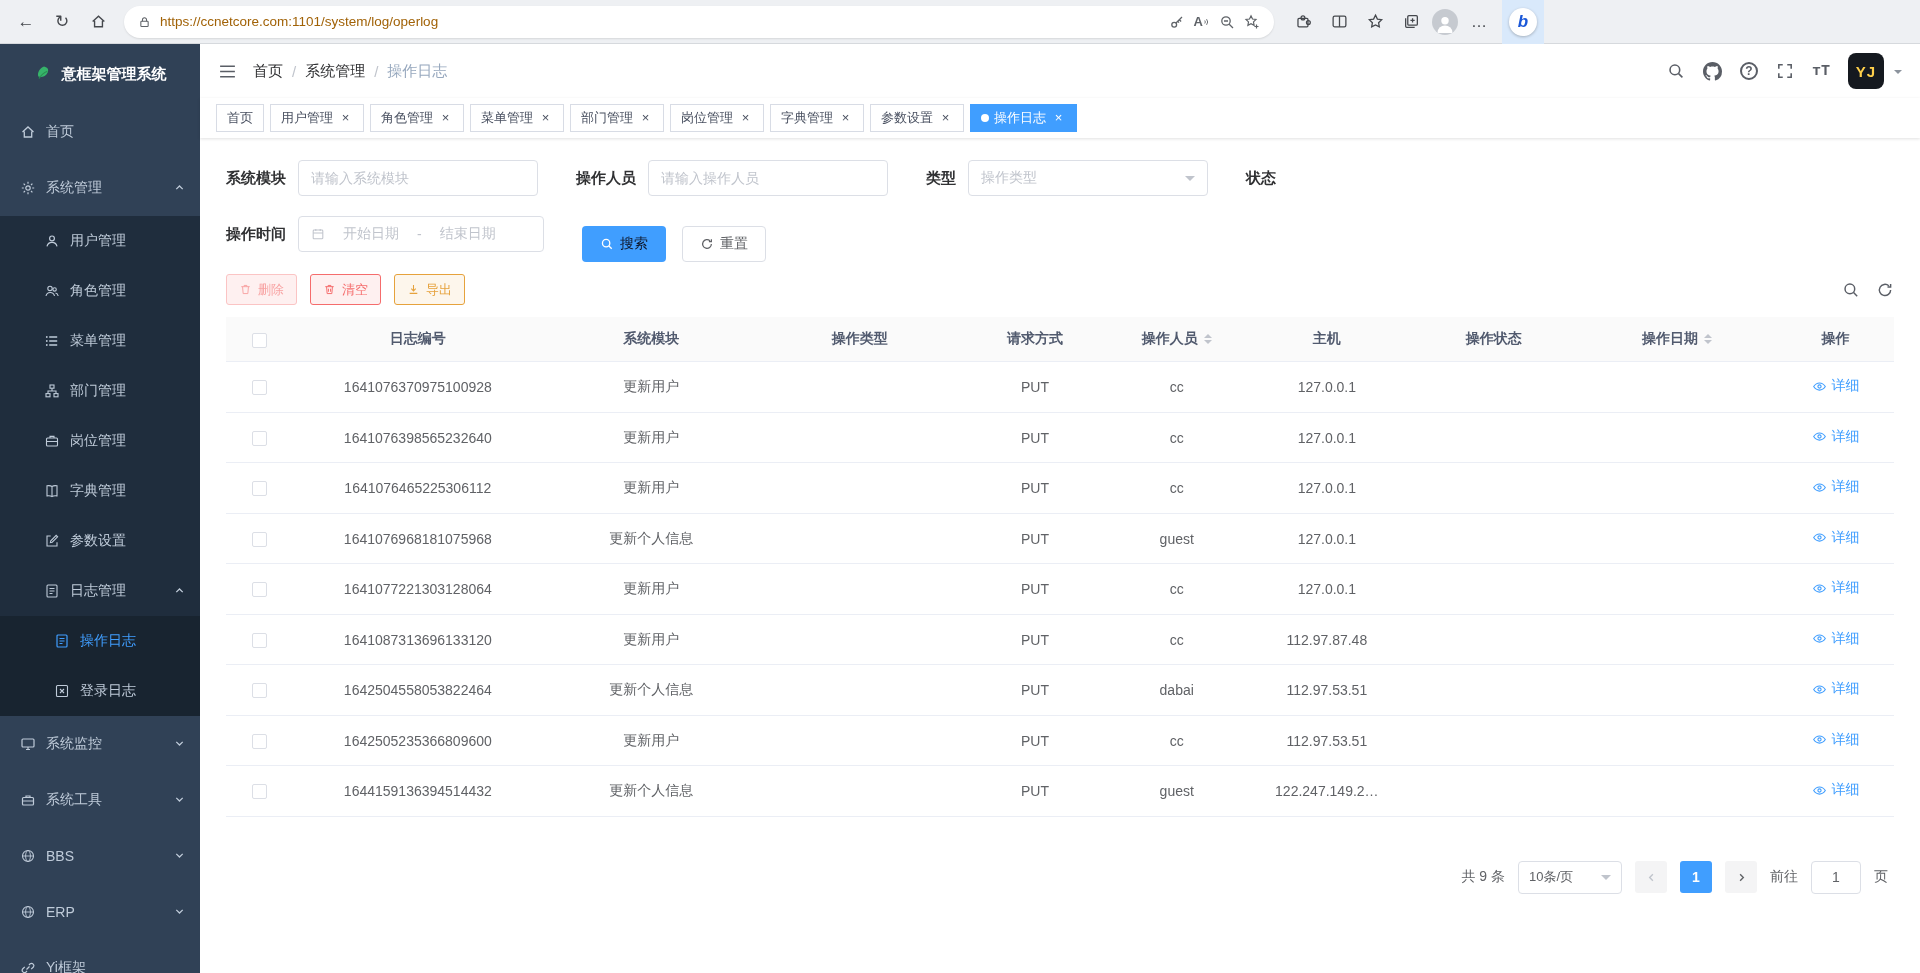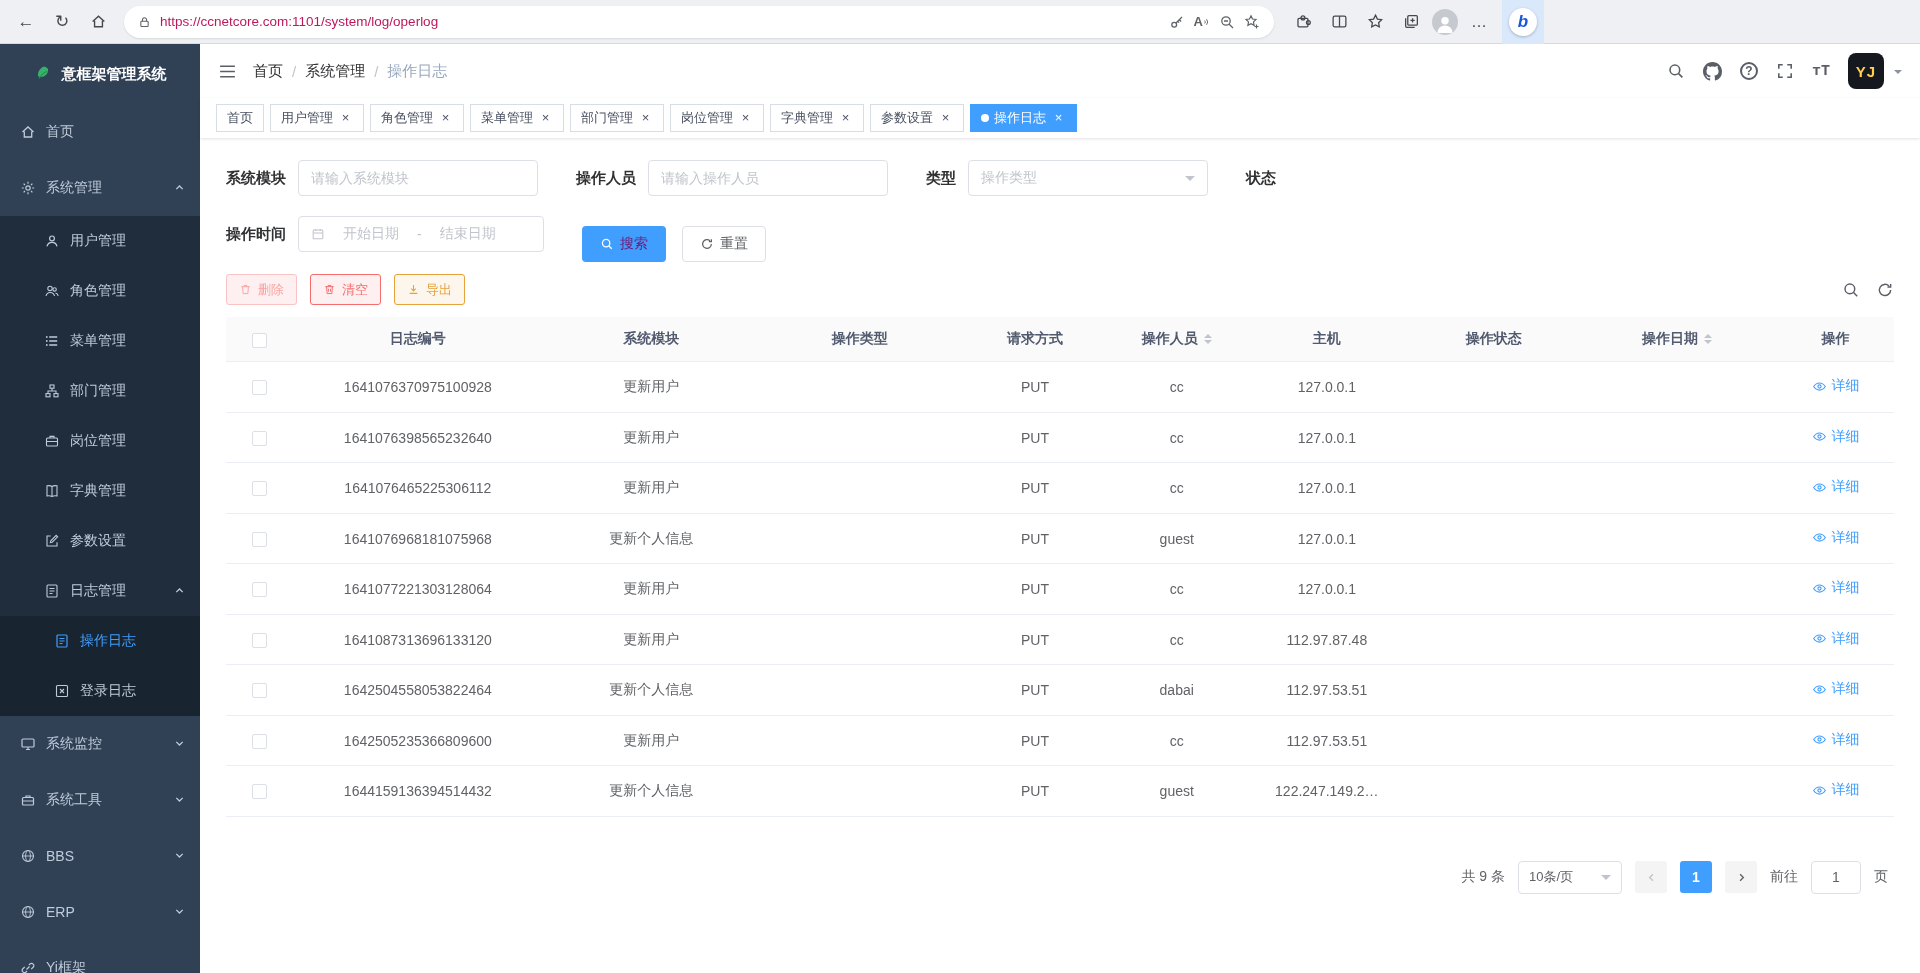--- a/index.html
+++ b/index.html
@@ -4,21 +4,21 @@
 <style>
   * { margin:0; padding:0; box-sizing:border-box; }
   html,body { width:1920px; height:973px; overflow:hidden; }
   body { font-family:"Liberation Sans","DejaVu Sans",sans-serif; background:#fff; color:#606266; }
   svg { display:block; }
 
   
   .chrome { height:44px; background:#eef0f3; border-bottom:1px solid #d6d9dd; display:flex; align-items:center; padding:0 4px 0 10px; gap:4px; }
   .nav-btn { width:32px; height:32px; border-radius:6px; display:flex; align-items:center; justify-content:center; font-size:17px; color:#45484d; cursor:pointer; }
   .addr { flex:1; max-width:1150px; height:32px; background:#fff; border-radius:16px; margin:0 6px; display:flex; align-items:center; padding:0 14px; gap:9px; box-shadow:0 1px 2px rgba(0,0,0,.10); }
-  .addr .url { flex:1; font-size:13.5px; color:#be185d; white-space:nowrap; overflow:hidden; }
+  .addr .url { flex:1; font-size:13.5px; color:#a16207; white-space:nowrap; overflow:hidden; }
   .a-ic { color:#5f6368; display:flex; align-items:center; gap:1px; cursor:pointer; font-size:13px; font-weight:600; }
   .chrome-right { display:flex; align-items:center; gap:6px; margin-left:4px; }
   .chrome-icon { width:30px; height:30px; display:flex; align-items:center; justify-content:center; color:#45484d; cursor:pointer; font-size:16px; }
   .avatar-chrome { width:26px; height:26px; border-radius:50%; background:#c6cad0; display:flex; align-items:end; justify-content:center; overflow:hidden; cursor:pointer; }
   .bing-wrap { width:42px; height:44px; background:#d9e9fb; display:flex; align-items:center; justify-content:center; margin-left:4px; cursor:pointer; }
   .bing { width:28px; height:28px; border-radius:50%; background:#fff; box-shadow:0 1px 3px rgba(0,0,0,.25); display:flex; align-items:center; justify-content:center; color:#1a57d8; font-weight:bold; font-style:italic; font-size:17px; }
 
   
   .app { display:flex; height:929px; }
   .sidebar { width:200px; flex-shrink:0; background:#304156; overflow:hidden; }
@@ -62,21 +62,21 @@
   .filters { display:flex; flex-wrap:wrap; }
   .f-item { display:flex; align-items:center; margin:0 38px 20px 0; }
   .f-label { font-size:15px; font-weight:700; color:#303133; margin-right:12px; white-space:nowrap; }
   .inp { width:240px; height:36px; border:1px solid #dcdfe6; border-radius:4px; background:#fff; padding:12px 12px; font-size:14px; color:#606266; font-family:inherit; }
   input.inp::placeholder { color:#c0c4cc; }
   .selbox { width:240px; height:36px; border:1px solid #dcdfe6; border-radius:4px; background:#fff; display:flex; align-items:center; justify-content:space-between; padding:0 12px; cursor:pointer; }
   .ph { color:#c0c4cc; font-size:14px; }
   .sel-caret { width:0; height:0; border:5px solid transparent; border-top-color:#c0c4cc; margin-top:5px; }
   .date-inp { width:246px; height:36px; border:1px solid #dcdfe6; border-radius:4px; display:flex; align-items:center; gap:18px; padding:0 12px; cursor:text; color:#8a919c; }
   .btn { height:36px; border-radius:4px; border:1px solid transparent; display:inline-flex; align-items:center; gap:6px; padding:0 17px; font-size:14px; cursor:pointer; font-family:inherit; }
-  .btn-primary { background:#409eff; color:#701a75; }
+  .btn-primary { background:#409eff; color:#0f172a; }
   .btn-plain { background:#fff; border-color:#dcdfe6; color:#606266; }
   .search-row { display:flex; align-items:center; }
   .search-row .btn { margin-right:16px; }
 
   .toolbar { display:flex; align-items:center; gap:13px; margin:2px 0 12px; }
   .btn-sm { height:31px; padding:0 12px; font-size:13px; border-radius:3px; }
   .btn-del { background:#fef0f0; border-color:#fbc4c4; color:#f8a3a3; cursor:not-allowed; }
   .btn-clear { background:#fef0f0; border-color:#f56c6c; color:#f56c6c; }
   .btn-export { background:#fdf6ec; border-color:#e6a23c; color:#e6a23c; }
   .toolbar-right { margin-left:auto; display:flex; align-items:center; gap:16px; color:#5a5e66; }

